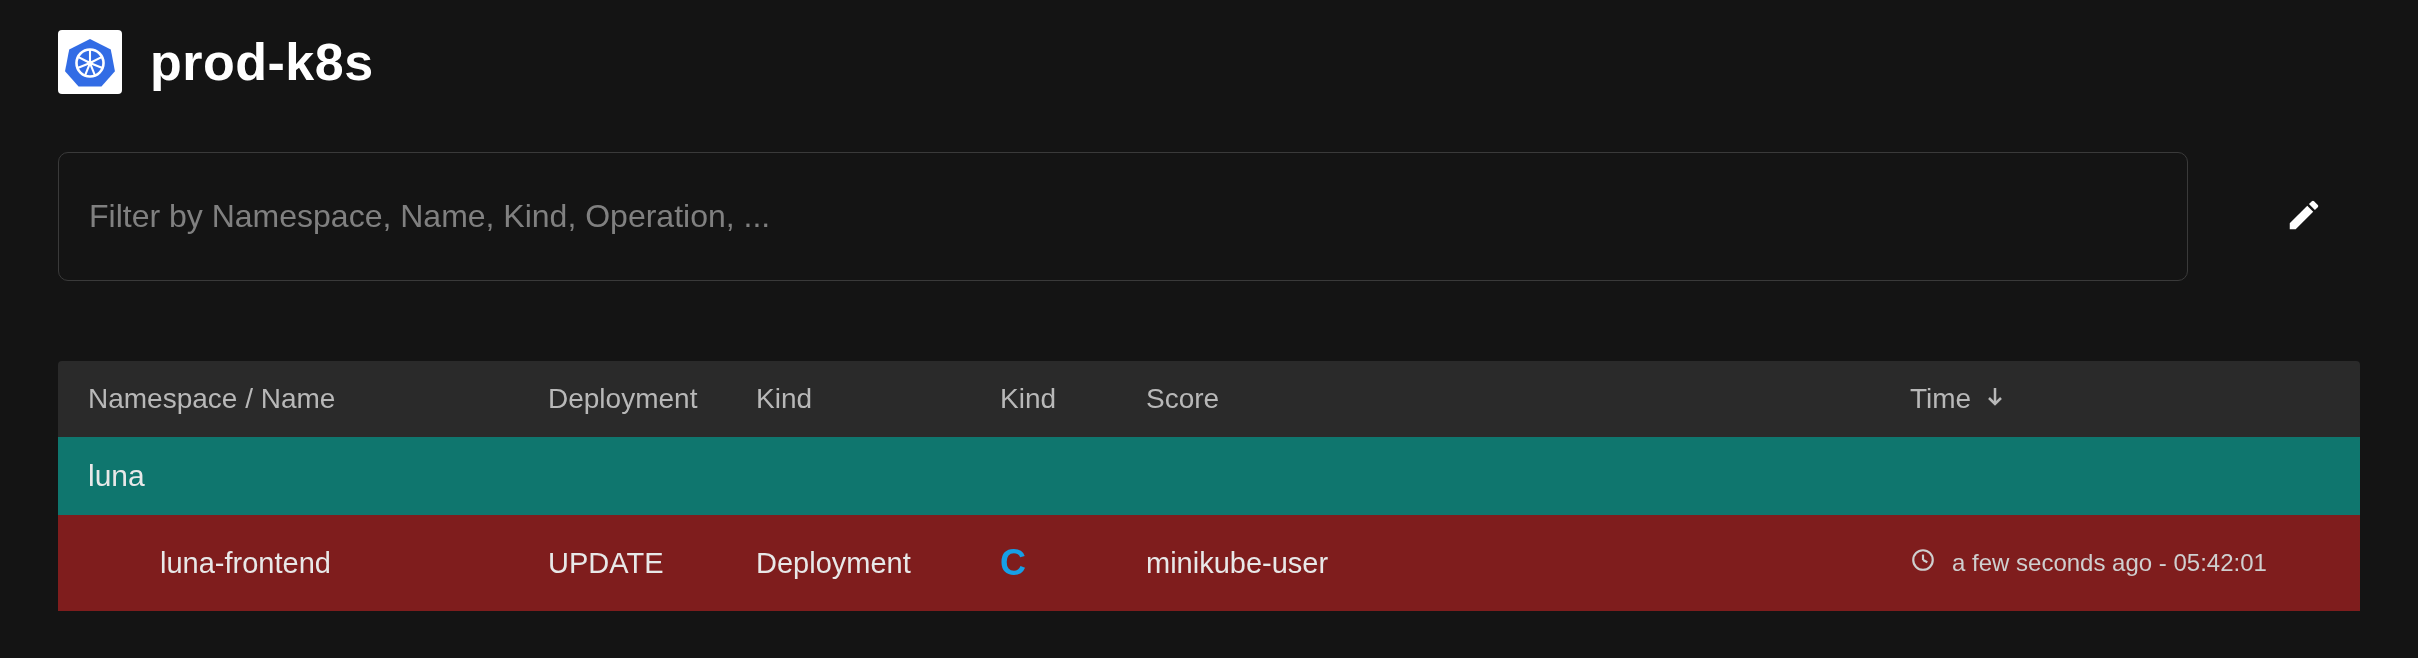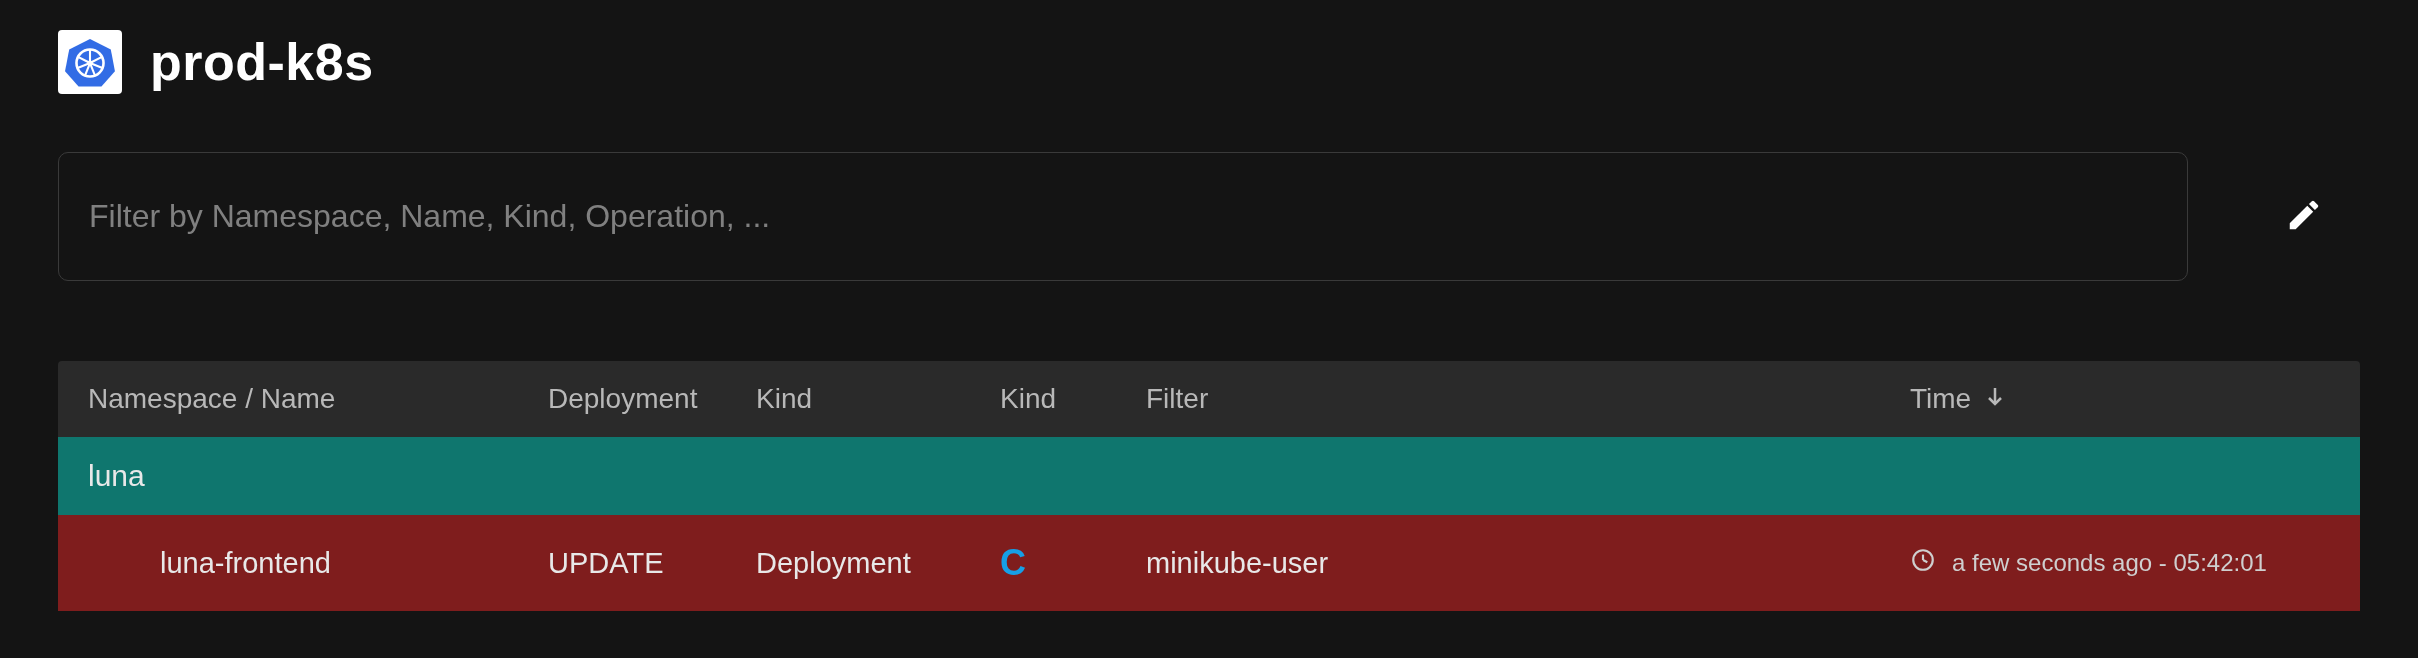--- a/index.html
+++ b/index.html
@@ -159,21 +159,21 @@
       </span>
     </button>
   </div>
 
   <div class="table">
     <div class="thead">
       <div class="col-ns">Namespace / Name</div>
       <div class="col-op">Deployment</div>
       <div class="col-kind">Kind</div>
       <div class="col-score">Kind</div>
-      <div class="col-auth">Filter</div>
+      <div class="col-auth">Score</div>
       <div class="col-time">
         <span>Time</span>
         <span class="sort-arrow">
           <svg viewBox="0 0 24 24">
               <line x1="12" y1="4" x2="12" y2="20"></line>
               <polyline points="6 14 12 20 18 14"></polyline>
             </svg>
         </span>
       </div>
     </div>

